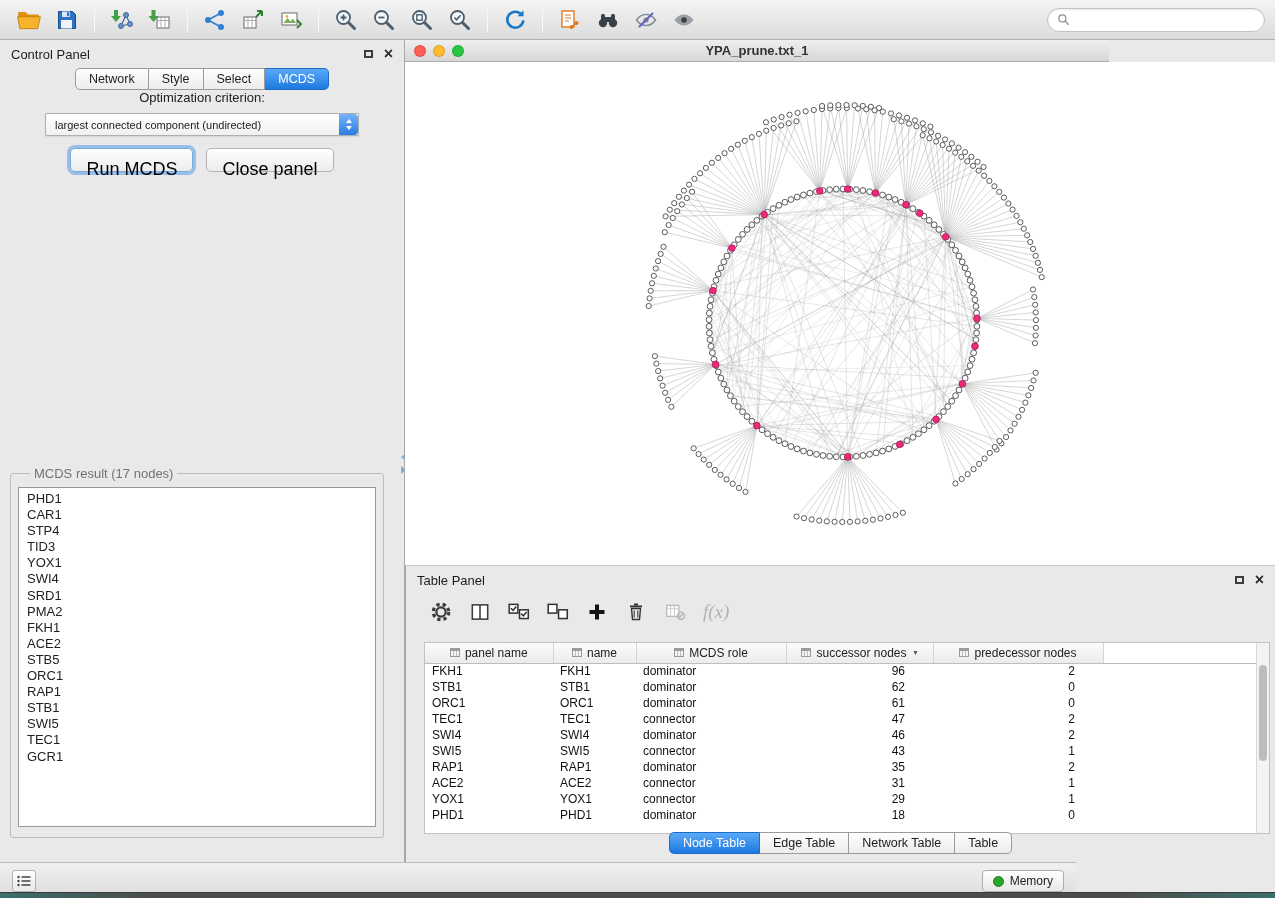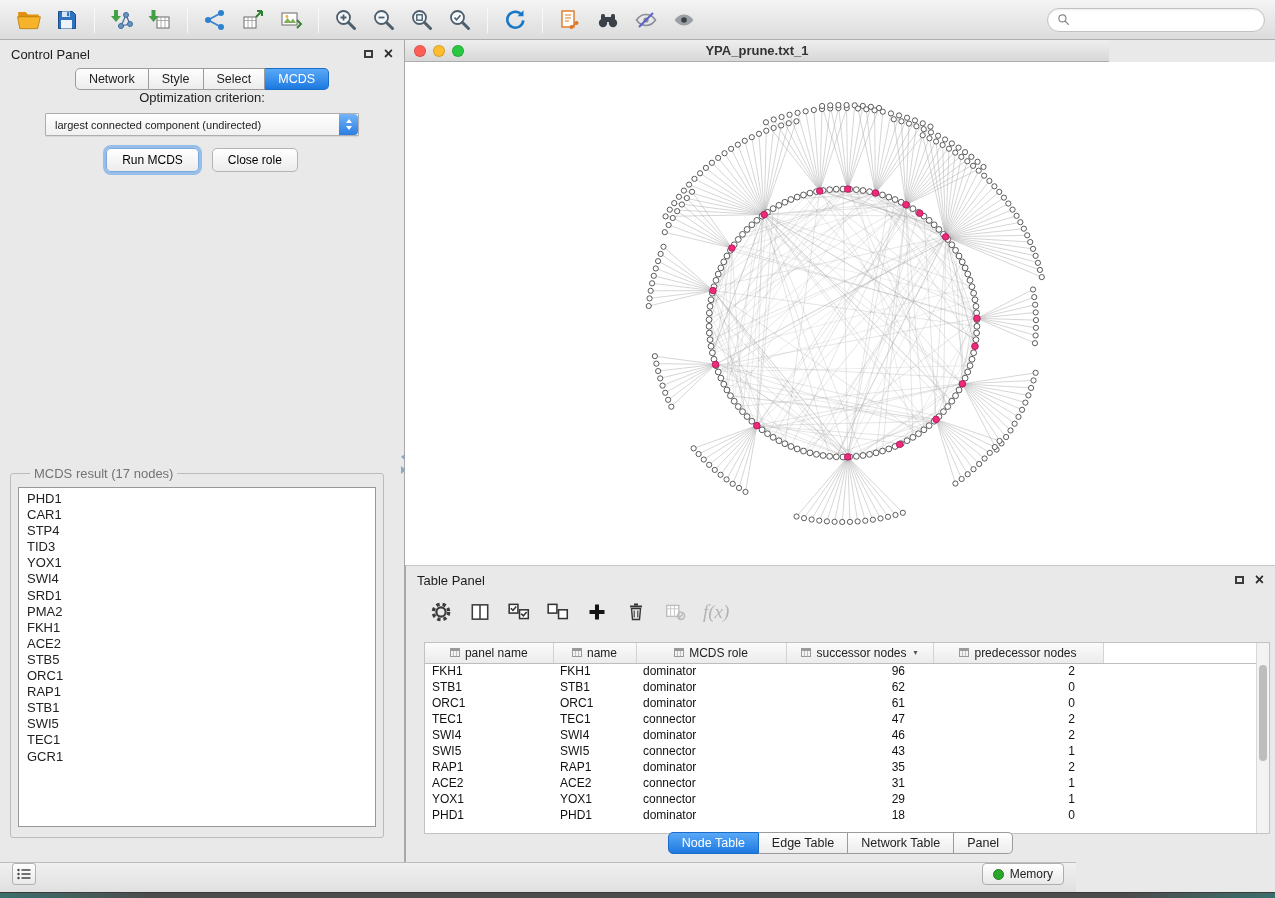--- a/index.html
+++ b/index.html
@@ -25,21 +25,21 @@
 .seg .tab:first-child{border-left:1px solid #9b9b9b;border-radius:5px 0 0 5px}
 .seg .tab:last-child{border-radius:0 5px 5px 0}
 .seg .tab.active{background:linear-gradient(#5aa9f8,#1d79e0);border-color:#1a6cc8;color:#fff}
 .ctl-tabs{}
 .opt-label{text-align:center;margin-top:0;font-size:13px}
 .dropdown{display:flex;align-items:center;margin:8px auto 0;width:314px;height:23px;border:1px solid #aeaeae;border-radius:1px;background:linear-gradient(#fff,#f0f0f0);padding-left:9px;font-size:11px;cursor:default;box-shadow:0 1px 1px rgba(0,0,0,.08)}
 .stepper{margin-left:auto;width:19px;height:100%;border-radius:0 4px 4px 0;background:linear-gradient(#74b4f9,#2a7de2);display:flex;flex-direction:column;align-items:center;justify-content:center}
 .step-up{width:0;height:0;border-left:3.5px solid transparent;border-right:3.5px solid transparent;border-bottom:4.5px solid #fff}
 .step-down{width:0;height:0;border-left:3.5px solid transparent;border-right:3.5px solid transparent;border-top:4.5px solid #fff;margin-top:3px}
 .btn-row{display:flex;justify-content:center;gap:13px;margin-top:12px}
-.btn{height:24px;padding:4px 15px;border:1px solid #b4b4b4;border-radius:5px;background:linear-gradient(#fff,#ececec);font-size:12px;font-family:"Liberation Sans",sans-serif;cursor:default}
+.btn{height:24px;padding:10px 15px;border:1px solid #b4b4b4;border-radius:5px;background:linear-gradient(#fff,#ececec);font-size:18px;font-family:"Liberation Sans",sans-serif;cursor:default}
 .btn.focused{box-shadow:0 0 0 3px rgba(97,162,233,.6);border-color:#7aa9dd}
 .result-fieldset{position:absolute;left:10px;top:426px;width:374px;height:372px;border:1px solid #bcbcbc;border-radius:3px;padding:6px 7px 10px}
 .result-fieldset legend{font-size:13px;padding:0 4px;margin-left:12px;color:#737373}
 .result-list{width:100%;height:100%;background:#fff;border:1px solid #989898;padding:3px 8px;font-size:13px;line-height:16.1px;overflow:hidden}
 
 
 .split-handle{position:absolute;left:399px;top:448px;width:8px;height:30px;display:flex;flex-direction:column;align-items:center;justify-content:center;gap:5px}
 .tri-l{width:0;height:0;border-top:4px solid transparent;border-bottom:4px solid transparent;border-right:5px solid #8fa8c2}
 .tri-r{width:0;height:0;border-top:4px solid transparent;border-bottom:4px solid transparent;border-left:5px solid #8fa8c2}
 
@@ -63,21 +63,21 @@
 .th-inner{display:flex;align-items:center;justify-content:center;gap:5px;padding:0 4px}
 .hgrid{display:inline-block;width:10px;height:9px;border:1px solid #9a9a9a;background:linear-gradient(to bottom,#9a9a9a 0 2px,transparent 2px),linear-gradient(to right,transparent 2.5px,#c0c0c0 2.5px 3.5px,transparent 3.5px 5.5px,#c0c0c0 5.5px 6.5px,transparent 6.5px)}
 .hchev{font-size:8px;color:#555;margin-left:2px}
 .node-table tbody td{height:16px;padding:0 7px;white-space:nowrap;overflow:hidden;color:#111}
 .node-table tbody td.num{text-align:right;padding-right:28px}
 .vscroll{position:absolute;right:0;top:0;bottom:0;width:13px;background:#f3f3f3;border-left:1px solid #d8d8d8}
 .vthumb{position:absolute;left:2px;right:2px;top:22px;height:96px;background:#bdbdbd;border-radius:5px}
 .tp-tabs{position:absolute;left:0;right:0;bottom:8px;display:flex;justify-content:center}
 
 
-.statusbar{position:absolute;left:0;top:862px;width:1076px;height:30px;background:linear-gradient(#f0f0f0,#e0e0e0);border-top:1px solid #bdbdbd;display:flex;align-items:flex-start;padding:0 12px}
+.statusbar{position:absolute;left:0;top:862px;width:1076px;height:30px;background:linear-gradient(#f0f0f0,#e0e0e0);border-top:1px solid #bdbdbd;display:flex;align-items:flex-end;padding:0 12px}
 .list-btn{width:24px;height:22px;border:1px solid #b2b2b2;border-radius:3px;background:linear-gradient(#fff,#e9e9e9);display:flex;align-items:center;justify-content:center}
 .mem-btn{margin-left:auto;display:flex;align-items:center;gap:6px;height:22px;padding:0 10px;border:1px solid #aeaeae;border-radius:4px;background:linear-gradient(#fff,#e8e8e8);font-size:12px;cursor:default}
 .mem-dot{width:11px;height:11px;border-radius:50%;background:#2aa62a;border:1px solid #1d7f1d}
 .bottom-strip{position:absolute;left:0;top:892px;width:1275px;height:6px;background:linear-gradient(90deg,#3a6f6b,#4c4c4c 12%,#4c4c4c 88%,#3a6f6b);border-top:1px solid #3a3a3a}
 </style>
 </head>
 <body>
 
 <div class="app">
 
@@ -231,21 +231,21 @@
     <div class="opt-label">Optimization criterion:</div>
     <div class="dropdown">
       <span>largest connected component (undirected)</span>
       <span class="stepper">
           <span class="step-up"></span>
           <span class="step-down"></span>
         </span>
     </div>
     <div class="btn-row">
       <button class="btn focused">Run MCDS</button>
-      <button class="btn">Close role</button>
+      <button class="btn">Close panel</button>
     </div>
     <fieldset class="result-fieldset">
       <legend>MCDS result (17 nodes)</legend>
       <div class="result-list">
           <div>PHD1</div>
           <div>CAR1</div>
           <div>STP4</div>
           <div>TID3</div>
           <div>YOX1</div>
           <div>SWI4</div>
@@ -1144,21 +1144,21 @@
       </table>
       <div class="vscroll">
           <div class="vthumb"></div>
         </div>
     </div>
     <div class="tp-tabs">
       <span class="seg">
         <span class="tab active">Node Table</span>
         <span class="tab">Edge Table</span>
         <span class="tab">Network Table</span>
-        <span class="tab">Panel</span>
+        <span class="tab">Table</span>
       </span>
     </div>
   </div>
 
   <div class="statusbar">
     <span class="list-btn">
         <svg width="14" height="12" viewBox="0 0 14 12">
           <circle cx="1.5" cy="2" r="1.2" fill="#444"></circle>
           <circle cx="1.5" cy="6" r="1.2" fill="#444"></circle>
           <circle cx="1.5" cy="10" r="1.2" fill="#444"></circle>

